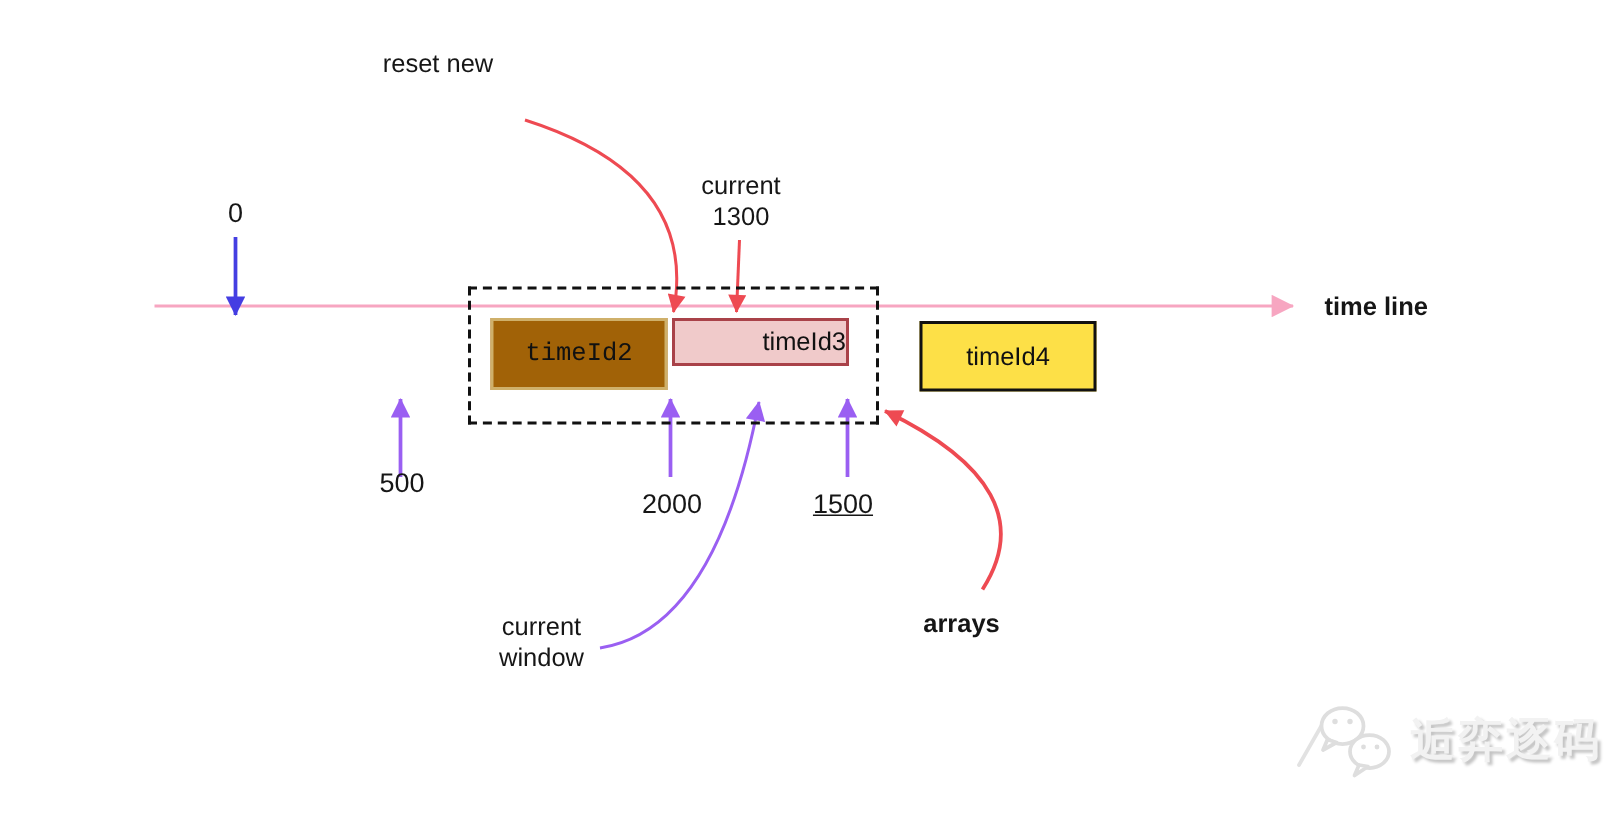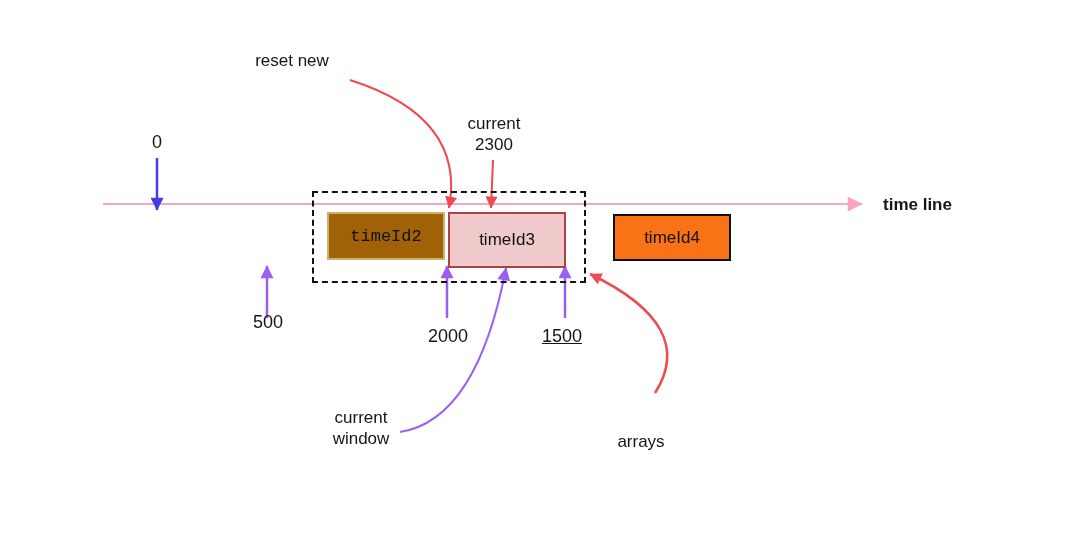--- a/index.html
+++ b/index.html
@@ -37,41 +37,41 @@
     align-items: center;
     justify-content: center;
     font-size: 17px;
     font-weight: 500;
     color: #111111;
   }
   .box-timeid1 { left: 155px; top: 215px; width: 117px; height: 47px;
     background: #dbe7f6; border: 2px solid #8494bf; }
   .box-timeid2 { left: 327px; top: 212px; width: 118px; height: 48px;
     background: #a16207; border: 2px solid #cfb06a; font-family: Liberation Mono, monospace; }
-  .box-timeid3 { left: 448px; top: 212px; width: 118px; height: 56px;
-    background: #f0caca; border: 2px solid #a94249; }
+  .box-timeid3 { left: 448px; top: 212px; width: 118px; height: 32px;
+    background: #f0caca; border: 2px solid #a94249; justify-content: flex-end; }
   .box-timeid4 { left: 613px; top: 214px; width: 118px; height: 47px;
-    background: #f97316; border: 2px solid #111111; }
+    background: #fde047; border: 2px solid #111111; }
   .window-dash {
     position: absolute;
     z-index: 2;
     box-sizing: border-box;
     left: 312px; top: 191px; width: 274px; height: 92px;
     border: 2px dashed #111111;
     background: transparent;
   }
   .lbl-zero          { left: 141px; top: 132px; width: 32px; }
-  .lbl-reset         { left: 217px; top: 50px;  width: 150px; }
+  .lbl-reset         { left: 217px; top: 32px;  width: 150px; }
   .lbl-current-time  { left: 444px; top: 113px; width: 100px; }
   .lbl-timeline      { left: 883px; top: 194px; width: 100px; text-align: left; font-weight: bold; }
   .lbl-500           { left: 238px; top: 312px; width: 60px; }
   .lbl-1000          { left: 408px; top: 326px; width: 80px; }
   .lbl-1500          { left: 522px; top: 326px; width: 80px; text-decoration: underline; }
   .lbl-current-window{ left: 311px; top: 407px; width: 100px; }
-  .lbl-arrays        { left: 601px; top: 431px; width: 80px; }
+  .lbl-arrays        { left: 601px; top: 405px; width: 80px; font-weight: bold; }
   .watermark {
     position: absolute;
     z-index: 3;
     left: 862px; top: 464px;
     display: flex;
     align-items: center;
     gap: 6px;
   }
   .watermark-text {
     font-size: 30px;
@@ -135,30 +135,48 @@
   </div>
 
   <div class="label num lbl-zero">0</div>
 
   <div class="label lbl-reset">
     <div>reset new</div>
   </div>
 
   <div class="label lbl-current-time">
     <div>current</div>
-    <div>2300</div>
+    <div>1300</div>
   </div>
 
   <div class="label lbl-timeline">time line</div>
 
   <div class="label num lbl-500">500</div>
   <div class="label num lbl-1000">2000</div>
   <div class="label num lbl-1500">1500</div>
 
   <div class="label lbl-current-window">
     <div>current</div>
     <div>window</div>
   </div>
 
   <div class="label lbl-arrays">arrays</div>
 
+  <div class="watermark">
+    <svg width="72" height="58" viewBox="0 0 72 58">
+      <line x1="4" y1="46" x2="20" y2="18" stroke="#e2e2e2" stroke-width="2.5" stroke-linecap="round"></line>
+      <g stroke="#dedede" stroke-width="2.5" fill="#ffffff">
+        <ellipse cx="33" cy="20" rx="14" ry="12"></ellipse>
+        <path d="M23,29 L20,36 L29,31 Z" stroke-linejoin="round"></path>
+        <ellipse cx="51" cy="37" rx="13" ry="11"></ellipse>
+        <path d="M44,46 L41,53 L50,47 Z" stroke-linejoin="round"></path>
+      </g>
+      <g fill="#dedede" stroke="none">
+        <circle cx="28" cy="17" r="1.8"></circle>
+        <circle cx="38" cy="17" r="1.8"></circle>
+        <circle cx="47" cy="34" r="1.6"></circle>
+        <circle cx="56" cy="34" r="1.6"></circle>
+      </g>
+    </svg>
+    <span class="watermark-text">逅弈逐码</span>
+  </div>
 
 </div>
 
 </body></html>

